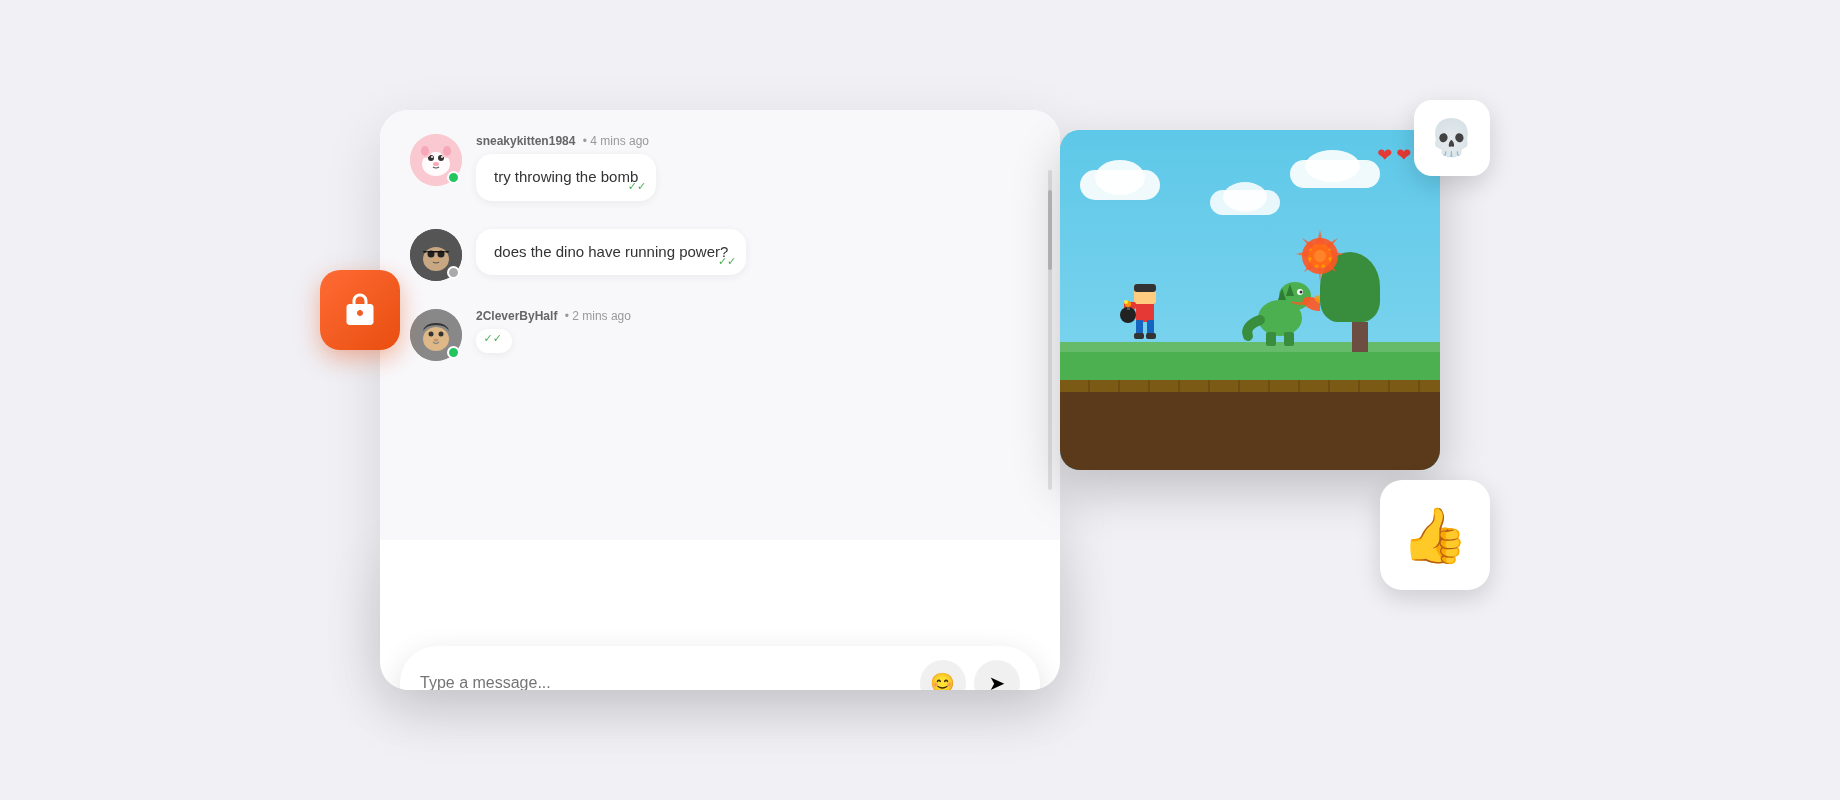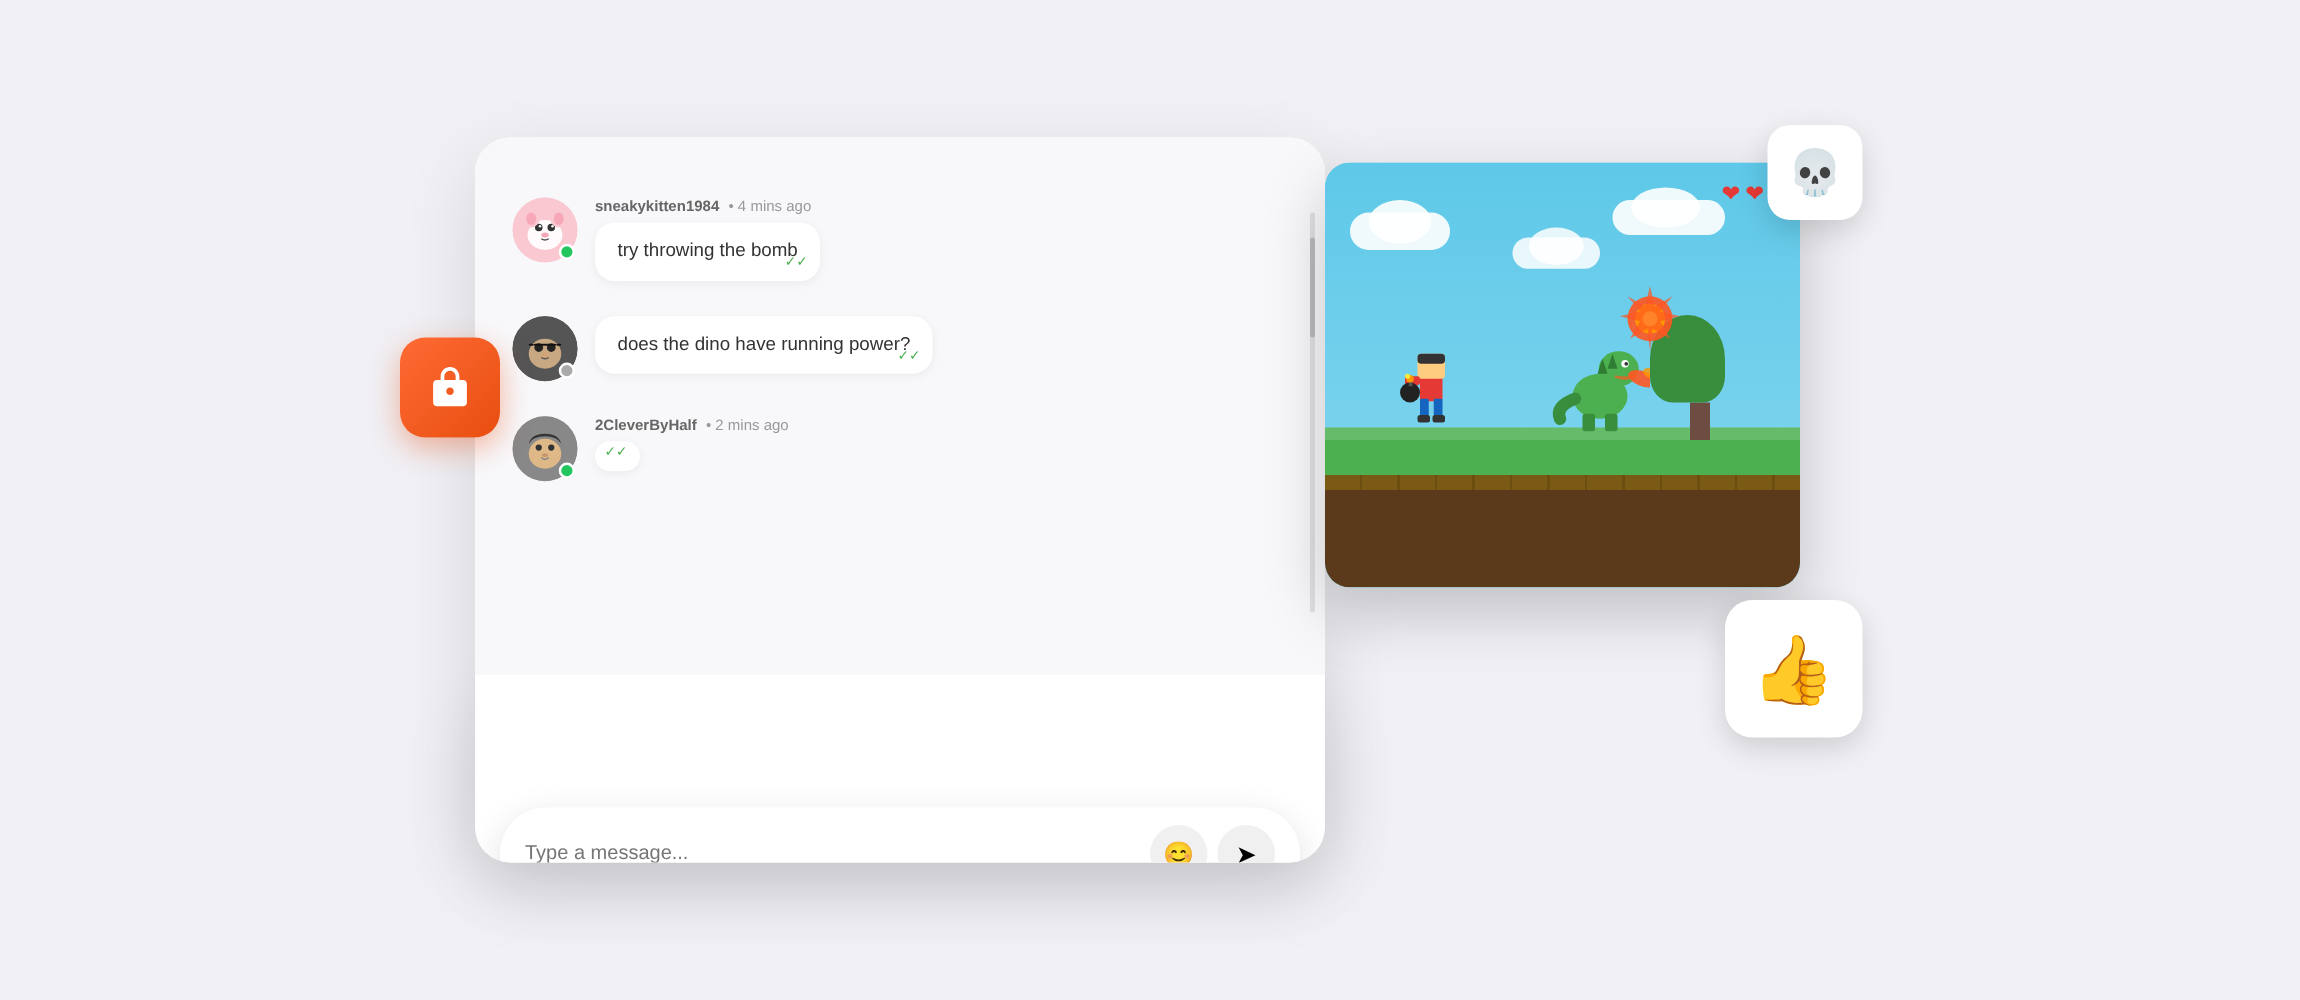--- a/index.html
+++ b/index.html
@@ -51,21 +51,21 @@
       width: 680px;
       height: 580px;
       background: white;
       border-radius: 28px;
       box-shadow: 0 20px 60px rgba(0,0,0,0.12);
       overflow: hidden;
       z-index: 5;
     }
 
     .chat-messages {
-      padding: 48px 30px 20px 30px;
+      padding: 24px 30px 20px 30px;
       height: 430px;
       overflow: hidden;
       background: #f8f8fb;
     }
 
     
     .msg-row {
       display: flex;
       align-items: flex-start;
       margin-bottom: 28px;

